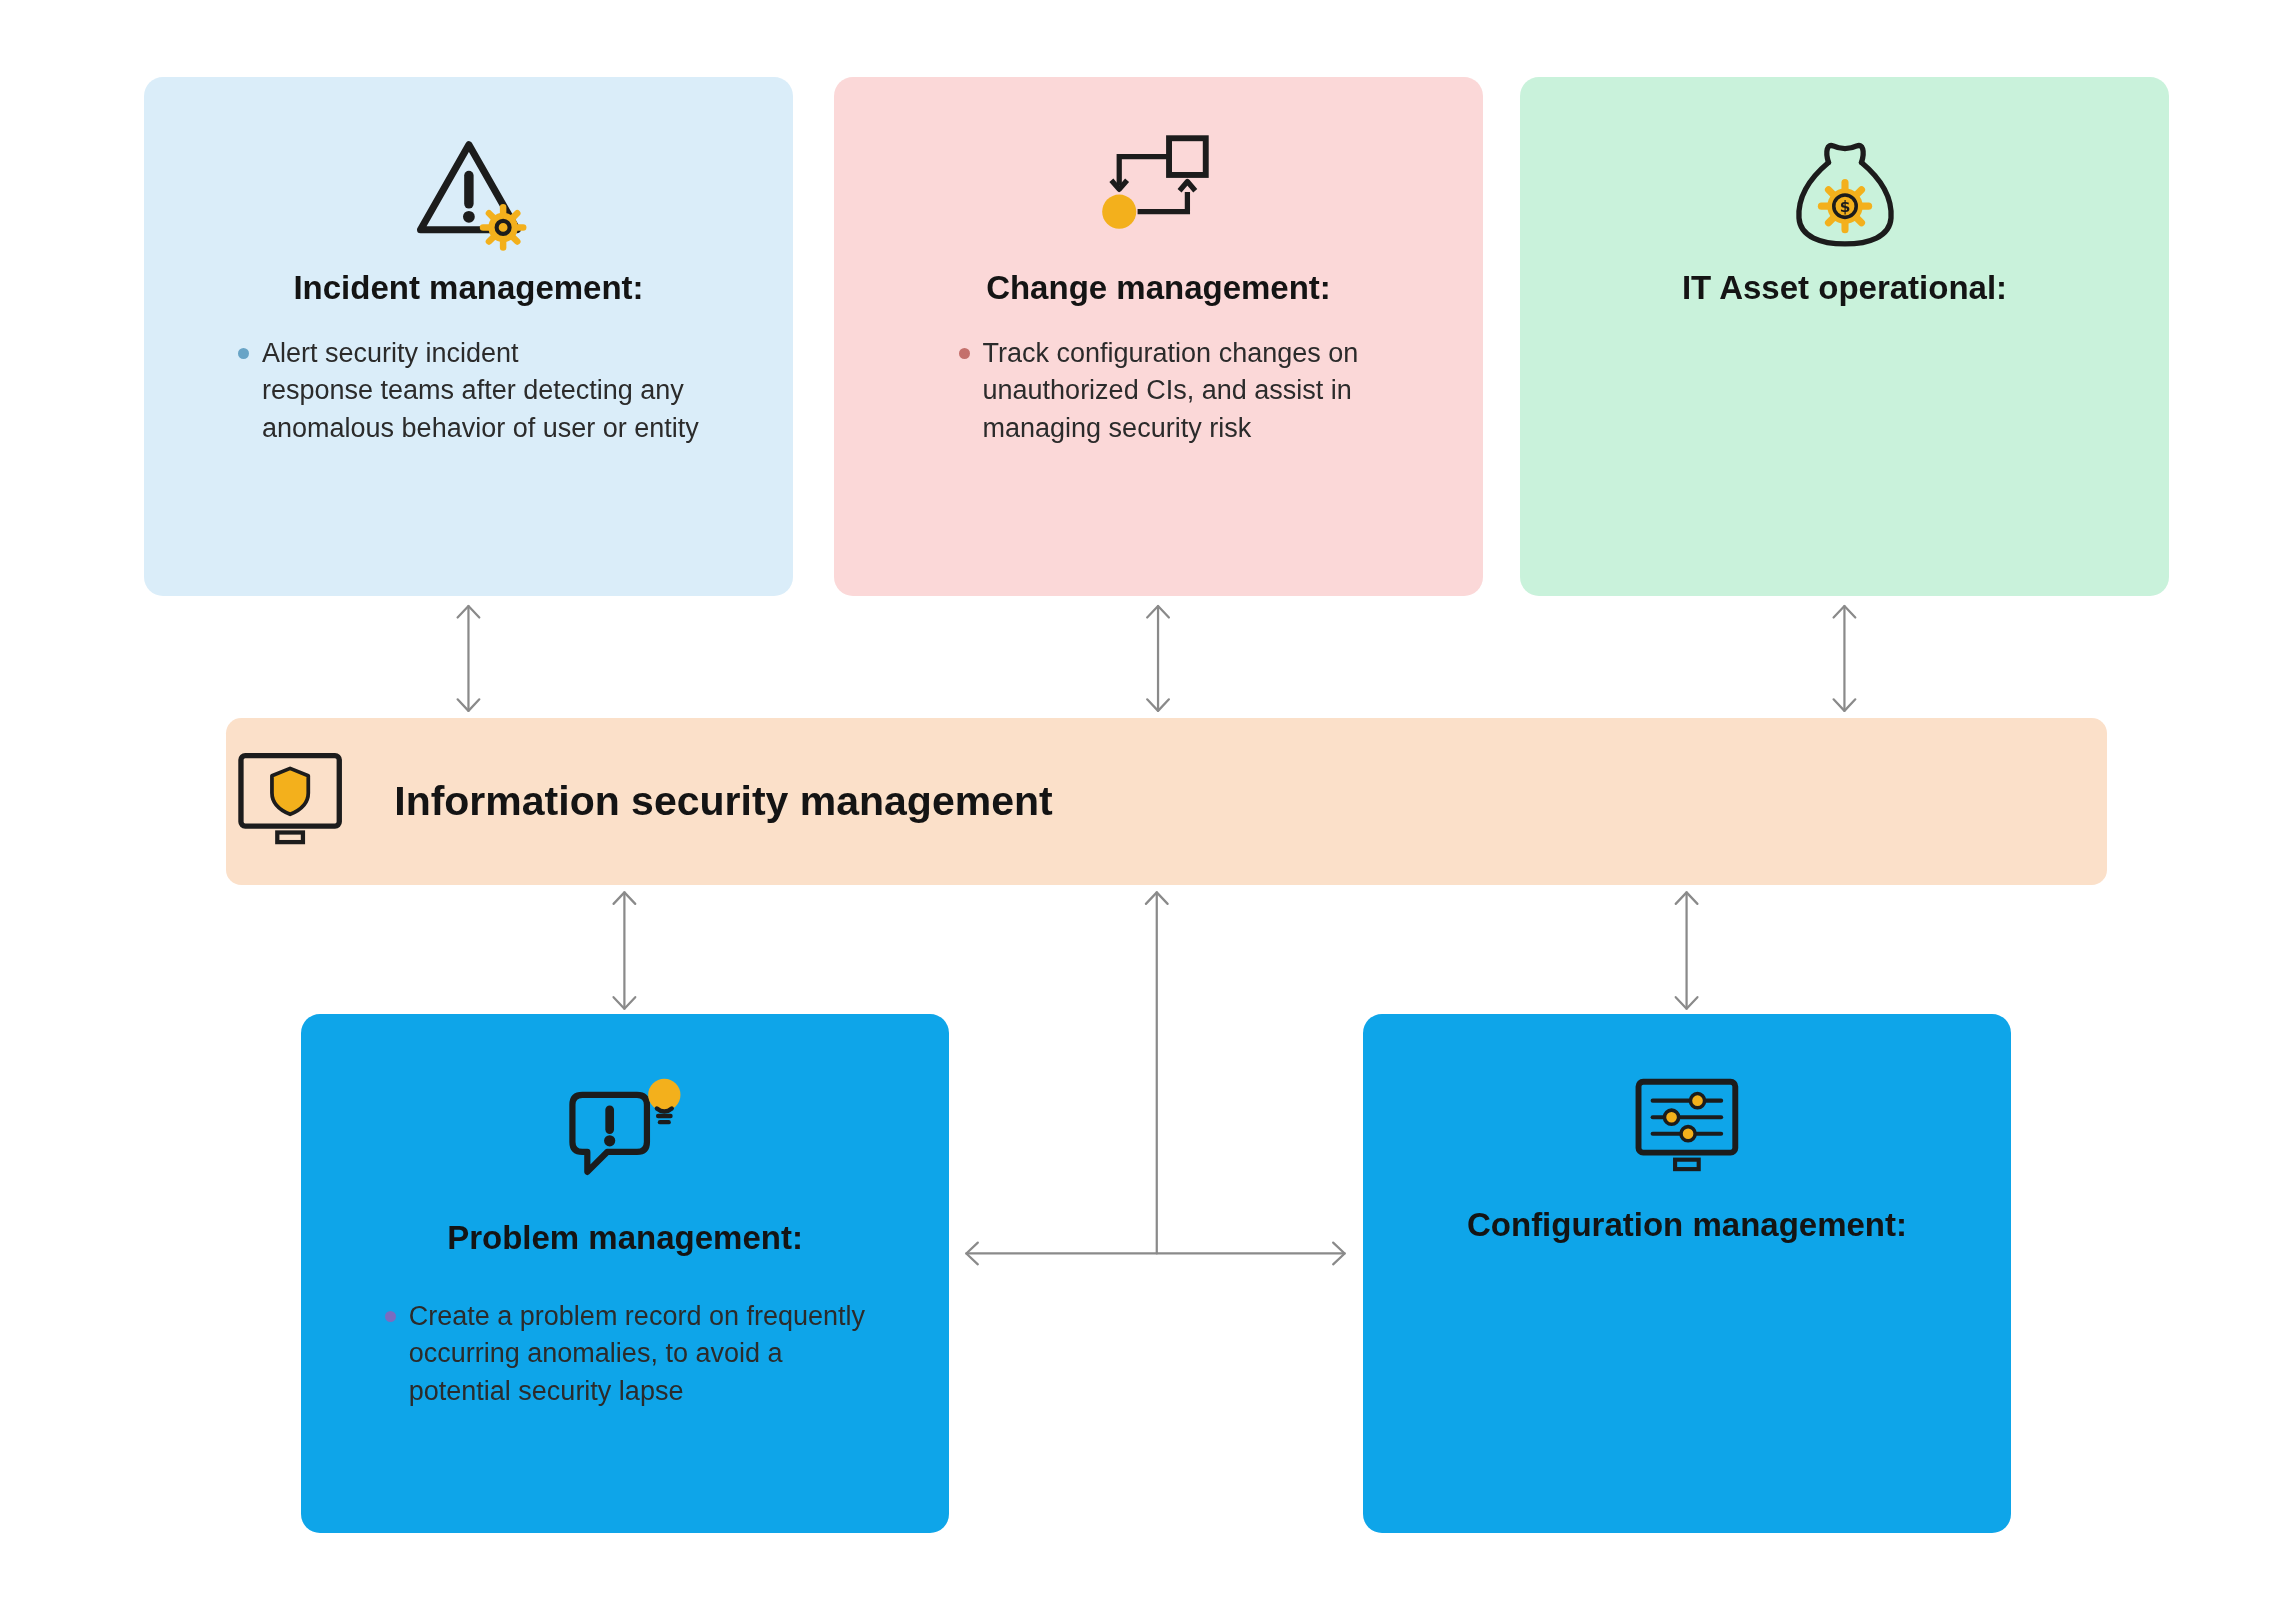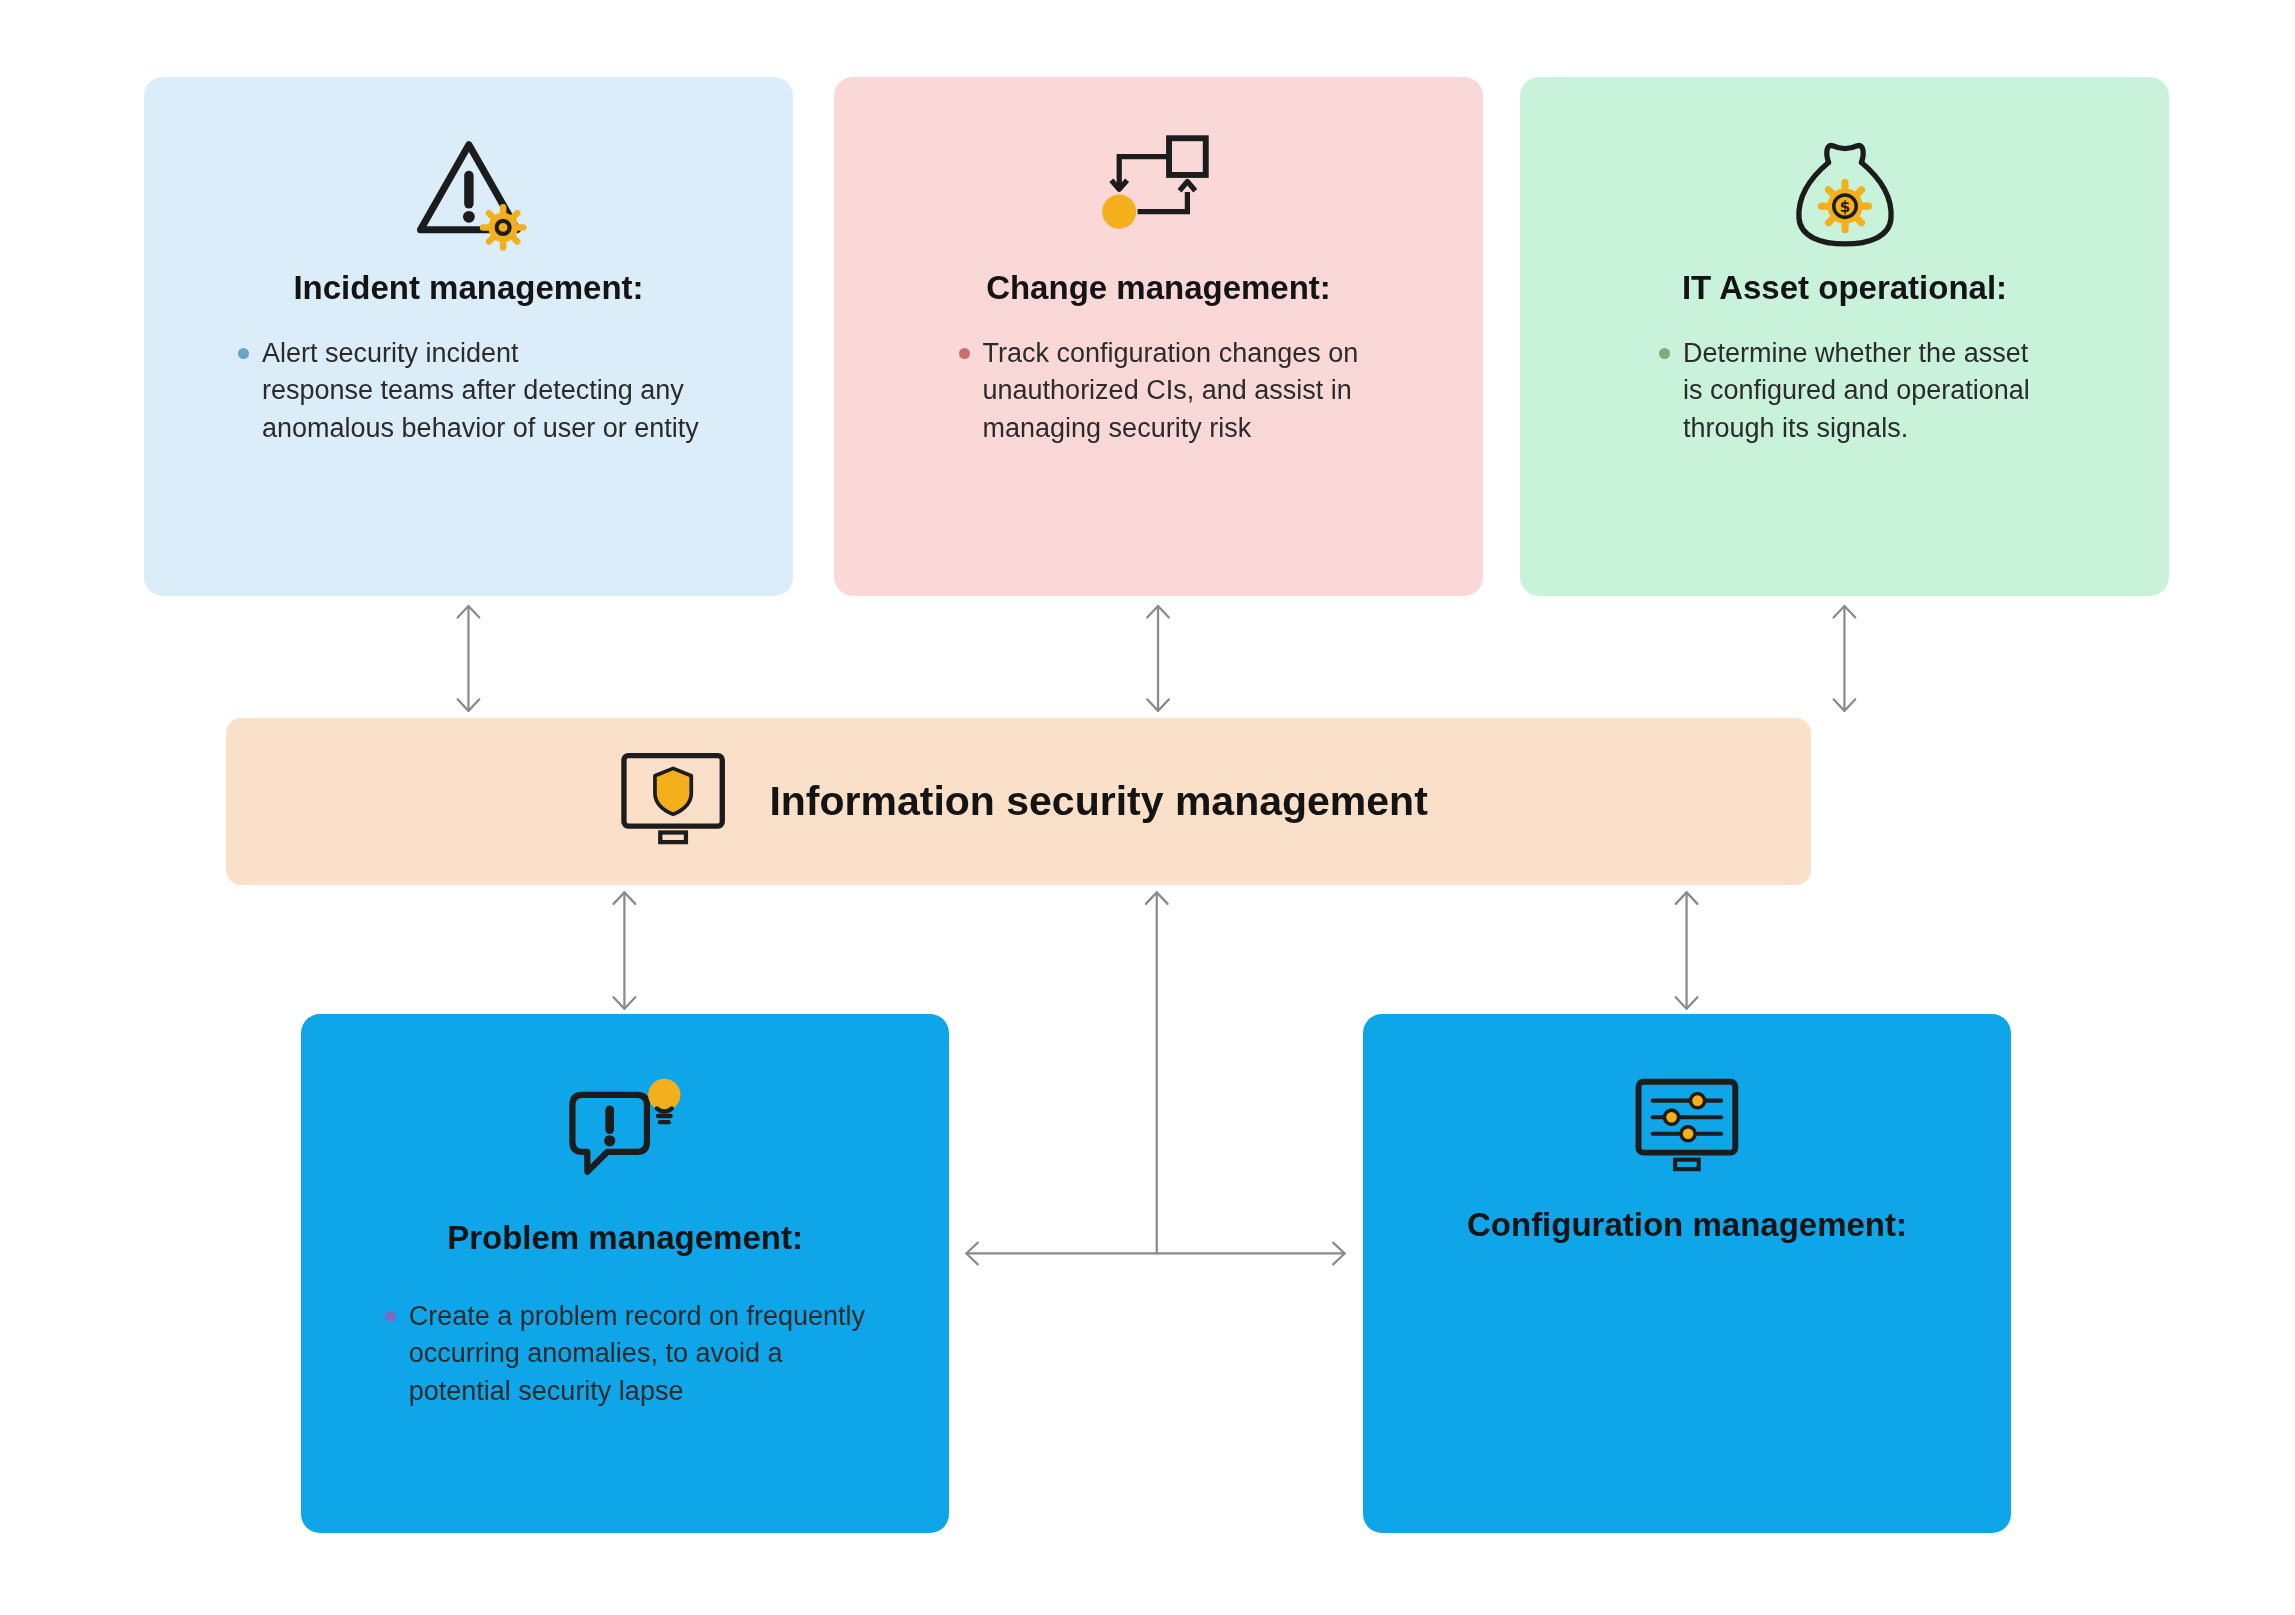--- a/index.html
+++ b/index.html
@@ -45,26 +45,26 @@
     font-size: 27px;
     line-height: 1.38;
     color: #2b2b2b;
     white-space: pre-line;
     text-align: left;
   }
 
   #center-bar {
     position: absolute;
     left: 226px; top: 718px;
-    width: 1585px; height: 167px;
+    width: 1881px; height: 167px;
     border-radius: 15.3px;
     display: flex;
     align-items: center;
-    justify-content: center;
-    gap: 32px;
+    justify-content: flex-start;
+    gap: 40px;
   }
   #center-bar h1 { margin: 0; font-size: 41px; font-weight: bold; color: #141414; }
   .bar-icon svg { height: 109px; width: auto; display: block; }
 
   #arrows {
     position: absolute;
     left: 0; top: 0;
     width: 2295px; height: 1616px;
     pointer-events: none;
   }
@@ -182,28 +182,20 @@
             <line x1="14" y1="-14" x2="10.6" y2="-10.6"></line>
             <line x1="-14" y1="14" x2="-10.6" y2="10.6"></line>
             <line x1="14" y1="14" x2="10.6" y2="10.6"></line>
           </g>
           <circle r="9.5" fill="none" stroke="#1c1c1c" stroke-width="3"></circle>
           <text x="0" y="4.8" text-anchor="middle" font-size="13" font-weight="bold" fill="#1c1c1c" font-family="DejaVu Sans, sans-serif">$</text>
         </g>
       </svg>
     </div>
     <h2>IT Asset operational:</h2>
-    <div class="card-body">
-      <div class="bullet-row">
-        <span class="dot" style="background-color: rgb(134, 169, 124);"></span>
-        <p class="bullet-text">Determine whether the asset
-is configured and operational
-through its signals.</p>
-      </div>
-    </div>
   </section>
 
   <div id="center-bar" style="background-color: rgb(251, 224, 201);">
     <div class="bar-icon">
       <svg viewBox="0 0 120 102">
         <rect x="14" y="8" width="92" height="66" rx="4" fill="none" stroke="#1c1c1c" stroke-width="5"></rect>
         <path d="M60 20 L77 27 V43 Q77 56 60 63 Q43 56 43 43 V27 Z" fill="#f3b01c" stroke="#1c1c1c" stroke-width="3.5" stroke-linejoin="round"></path>
         <rect x="48" y="80" width="24" height="9" fill="none" stroke="#1c1c1c" stroke-width="4"></rect>
       </svg>
     </div>

